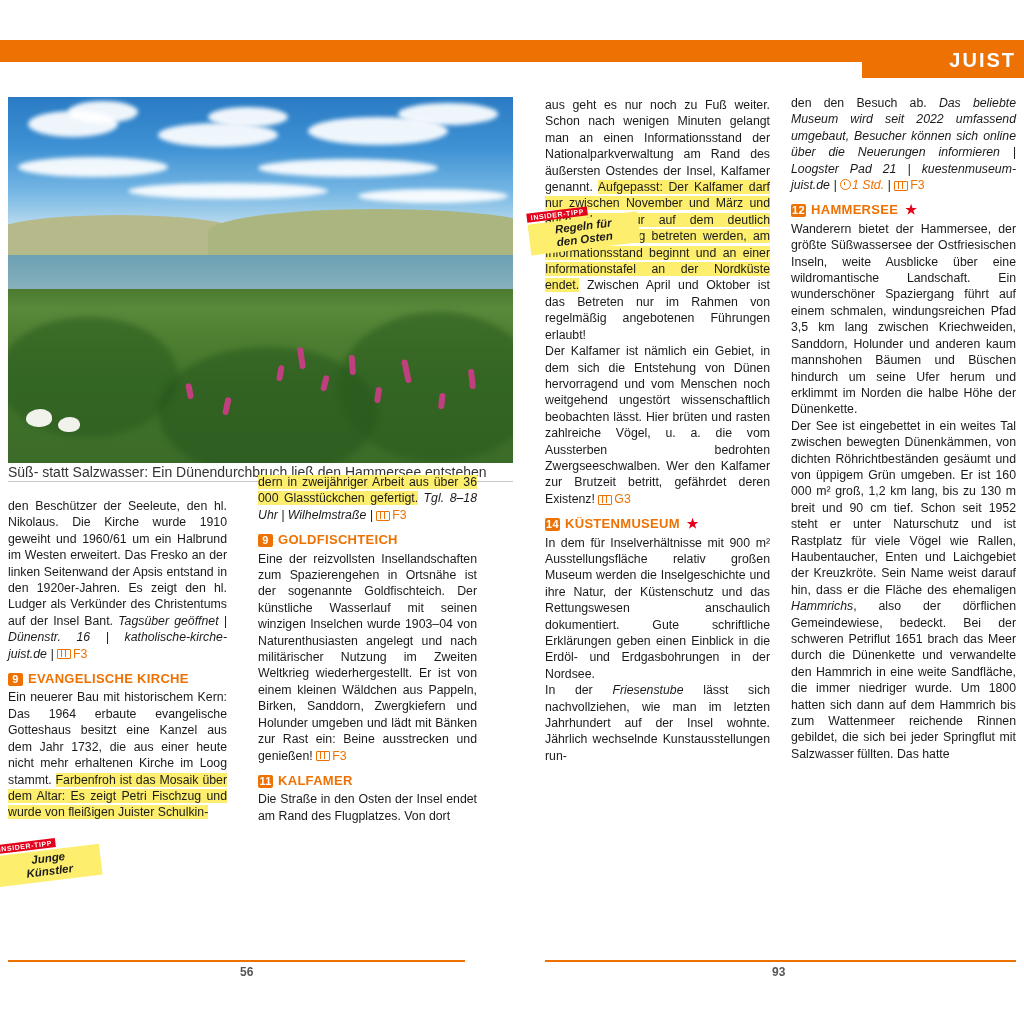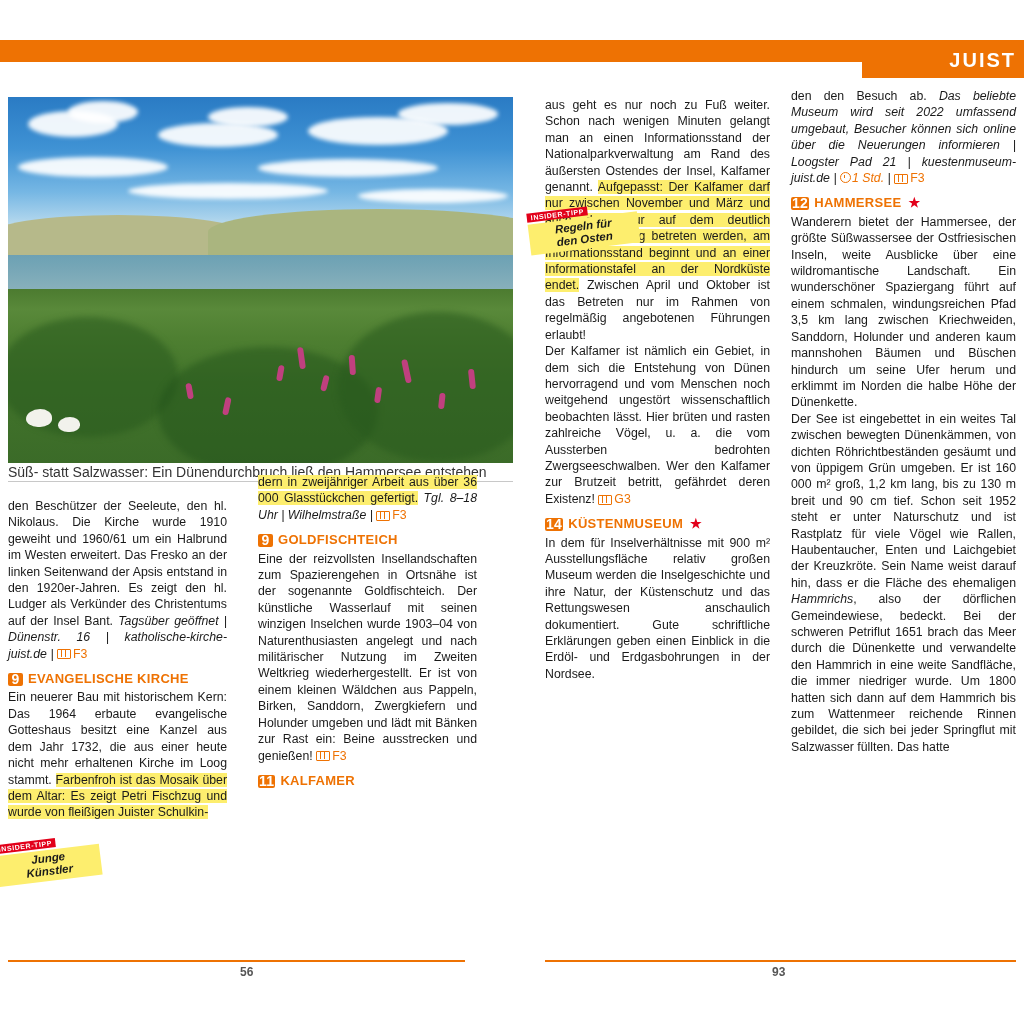--- a/index.html
+++ b/index.html
@@ -108,36 +108,36 @@
     position: absolute;
     font-size: 12.3px;
     line-height: 16.4px;
     color: #1a1a1a;
     text-align: justify;
   }
   .col p { margin: 0 0 0 0; }
   #col1 { left: 8px;   top: 498px; width: 219px; }
   #col2 { left: 246px; top: 474px; width: 219px; margin-left: 12px; }
   #col3 { left: 545px; top: 97px;  width: 225px; }
-  #col4 { left: 791px; top: 88px;  width: 225px; }
+  #col4 { left: 791px; top: 95px;  width: 225px; }
   .head {
     font-weight: bold;
     color: #ee7203;
     font-size: 13px;
     letter-spacing: .3px;
     margin: 9px 0 2px 0;
     display: flex;
     align-items: center;
     gap: 5px;
   }
   .numbox {
     display: inline-block;
     background: #ee7203;
     color: #fff;
-    font-size: 14px;
+    font-size: 11px;
     font-weight: bold;
     line-height: 13px;
     min-width: 13px;
     height: 13px;
     text-align: center;
     border-radius: 2px;
     padding: 0 1px;
   }
   .star {
     color: #e2001a;
@@ -295,32 +295,34 @@
     <div class="head">
       <span class="numbox">9</span>
       <span>GOLDFISCHTEICH</span>
     </div>
     <p><span>Eine der reizvollsten Insellandschaften zum Spazierengehen in Ortsnähe ist der sogenannte Goldfischteich. Der künstliche Wasserlauf mit seinen winzigen Inselchen wurde 1903–04 von Naturenthusiasten angelegt und nach militärischer Nutzung im Zweiten Weltkrieg wiederhergestellt. Er ist von einem kleinen Wäldchen aus Pappeln, Birken, Sanddorn, Zwergkiefern und Holunder umgeben und lädt mit Bänken zur Rast ein: Beine ausstrecken und genießen!</span> <span class="mapref orangeref"><span class="mapicon"></span><span>F3</span></span></p>
 
     <div class="head">
       <span class="numbox">11</span>
       <span>KALFAMER</span>
     </div>
+    <p>Die Straße in den Osten der Insel endet am Rand des Flugplatzes. Von dort</p>
   </div>
 
   <div class="col" id="col3">
     <p><span>aus geht es nur noch zu Fuß weiter. Schon nach wenigen Minuten gelangt man an einen Informationsstand der Nationalparkverwaltung am Rand des äußersten Ostendes der Insel, Kalfamer genannt. </span><span class="hl">Aufgepasst: Der Kalfamer darf nur zwischen November und März und auch dann nur auf dem deutlich erkennbaren Weg betreten werden, am Informationsstand beginnt und an einer Informationstafel an der Nordküste endet.</span><span> Zwischen April und Oktober ist das Betreten nur im Rahmen von regelmäßig angebotenen Führungen erlaubt!</span></p>
     <p><span>Der Kalfamer ist nämlich ein Gebiet, in dem sich die Entstehung von Dünen hervorragend und vom Menschen noch weitgehend ungestört wissenschaftlich beobachten lässt. Hier brüten und rasten zahlreiche Vögel, u. a. die vom Aussterben bedrohten Zwergseeschwalben. Wer den Kalfamer zur Brutzeit betritt, gefährdet deren Existenz!</span> <span class="mapref orangeref"><span class="mapicon"></span><span>G3</span></span></p>
 
     <div class="head">
       <span class="numbox">14</span>
       <span>KÜSTENMUSEUM</span>
       <span class="star">★</span>
     </div>
     <p>In dem für Inselverhältnisse mit 900 m² Ausstellungsfläche relativ großen Museum werden die Inselgeschichte und ihre Natur, der Küstenschutz und das Rettungswesen anschaulich dokumentiert. Gute schriftliche Erklärungen geben einen Einblick in die Erdöl- und Erdgasbohrungen in der Nordsee.</p>
+    <p><span>In der </span><span class="it">Friesenstube</span><span> lässt sich nachvollziehen, wie man im letzten Jahrhundert auf der Insel wohnte. Jährlich wechselnde Kunstausstellungen run-</span></p>
   </div>
 
   <div class="tip" id="tip1">
     <span class="tip-label">INSIDER-TIPP</span>
     <span class="tip-text">
       <span>Regeln für</span><br>
       <span>den Osten</span>
     </span>
   </div>
 

